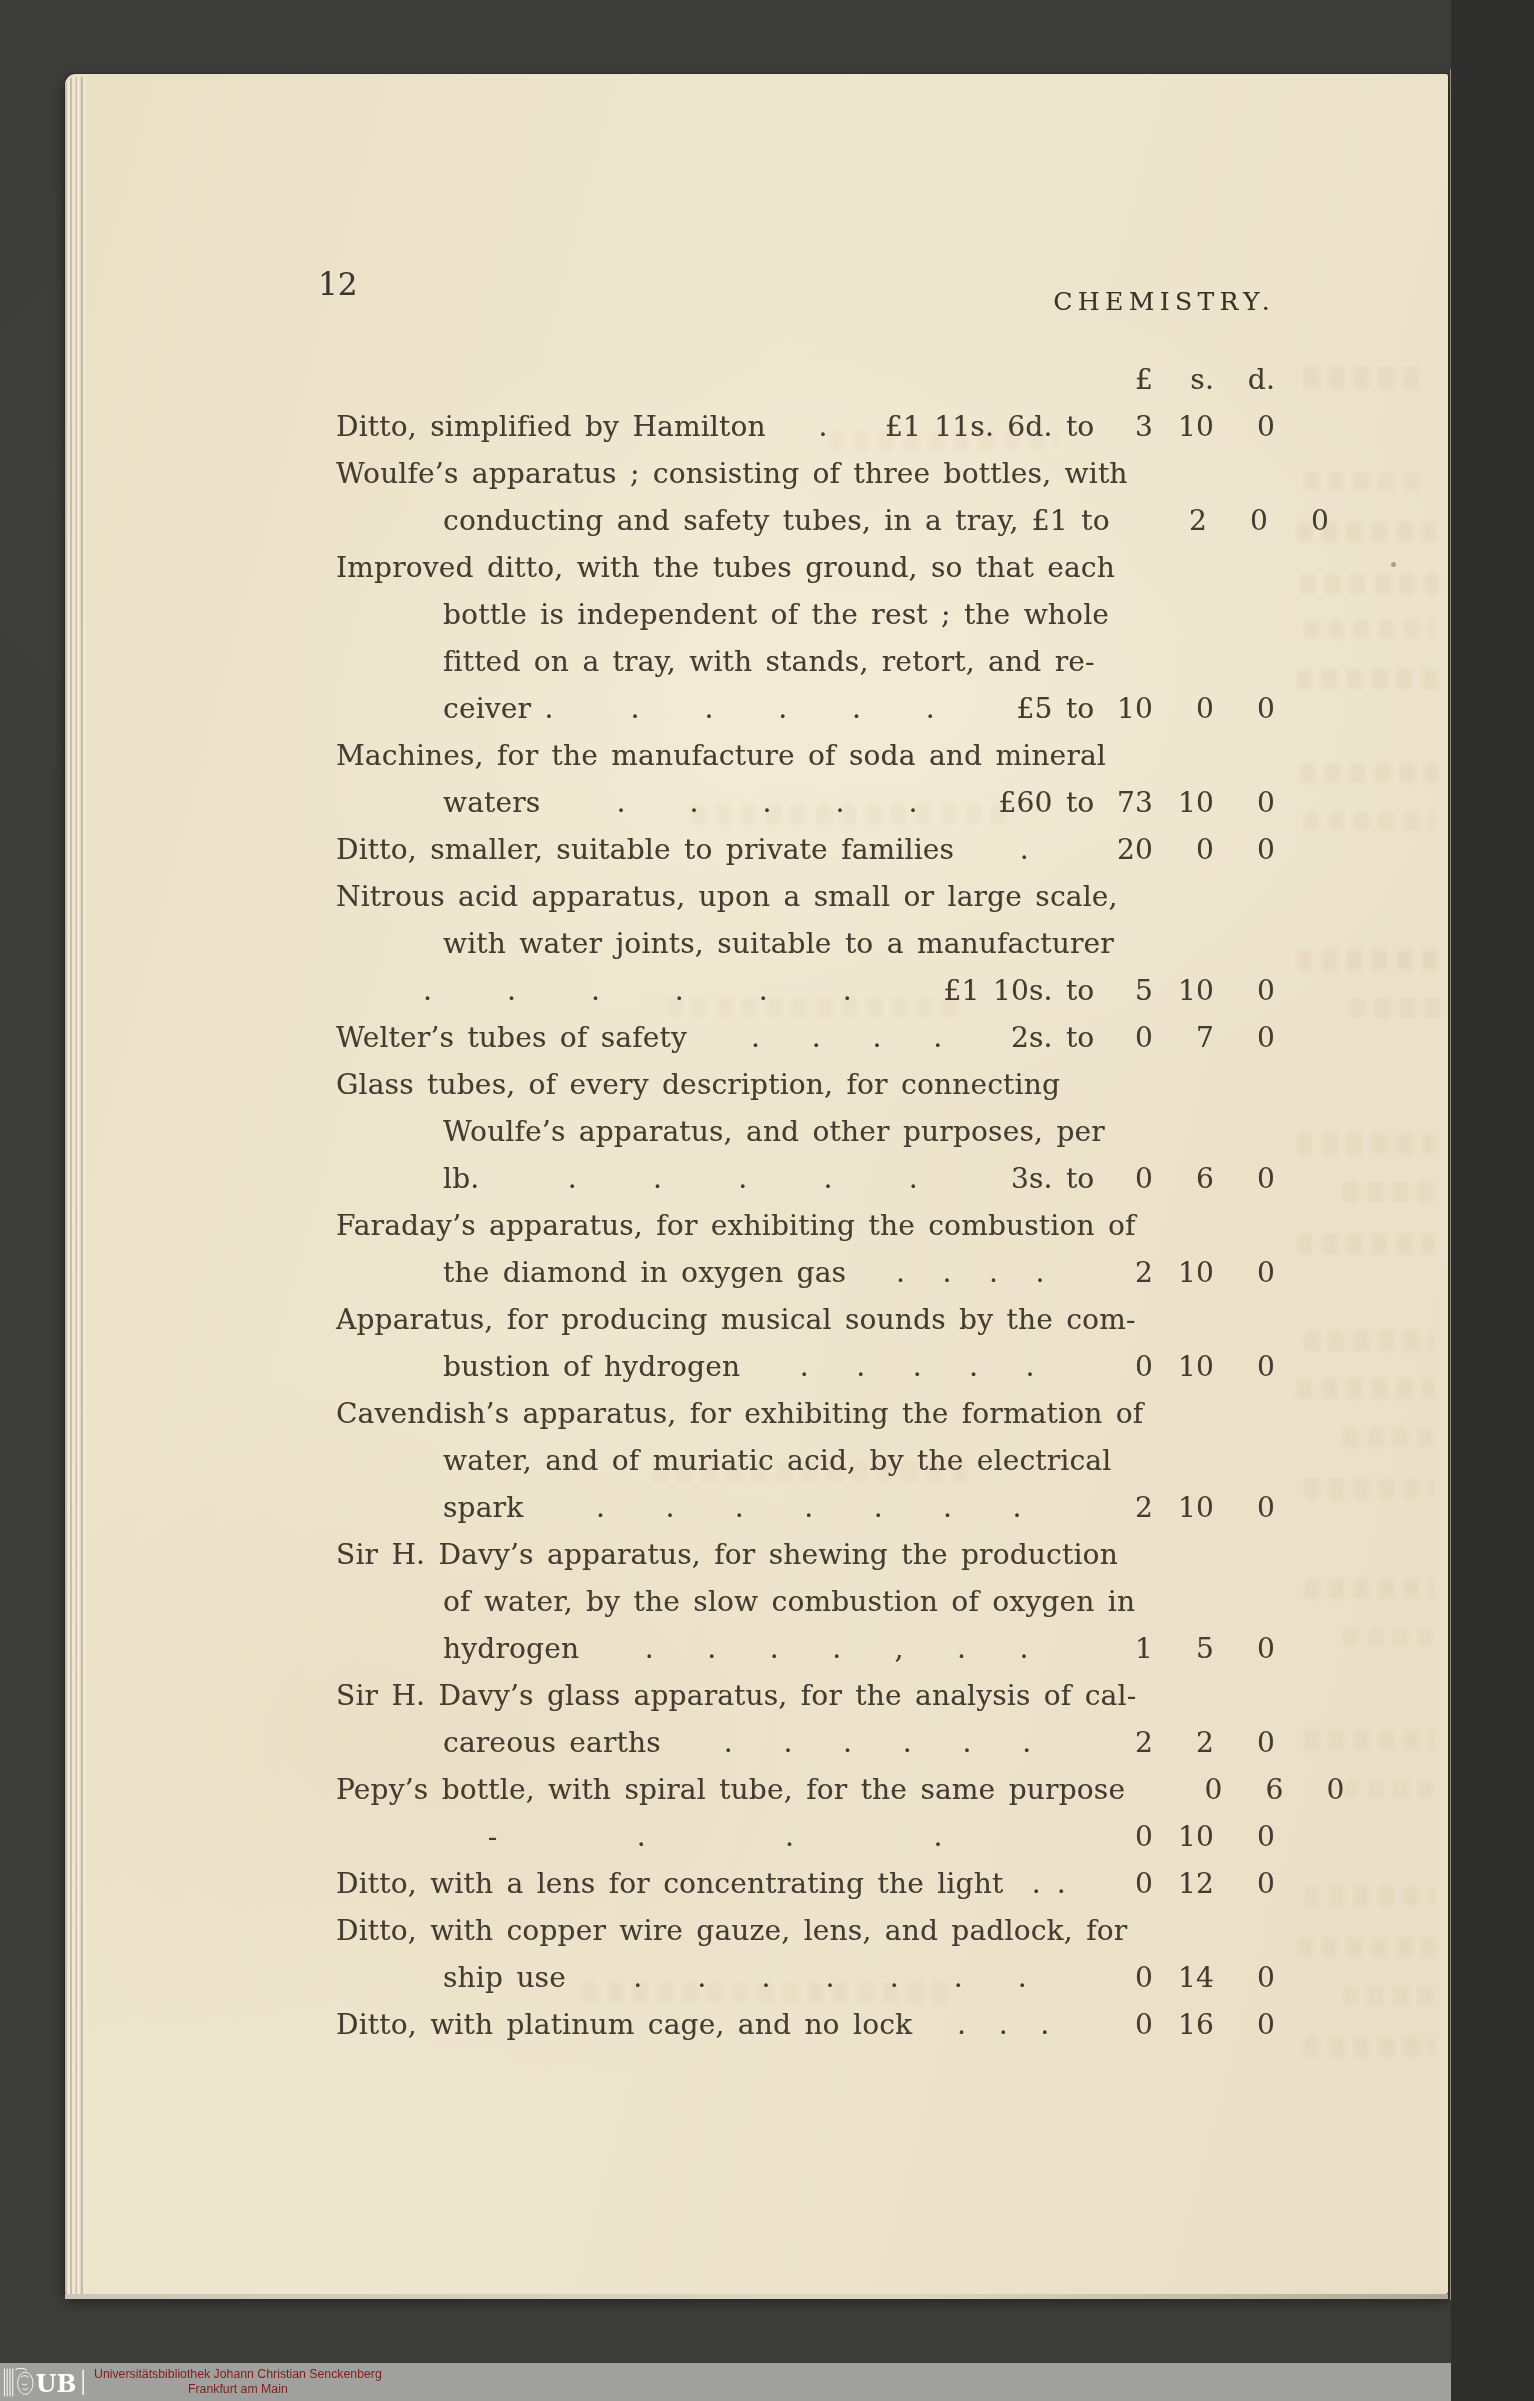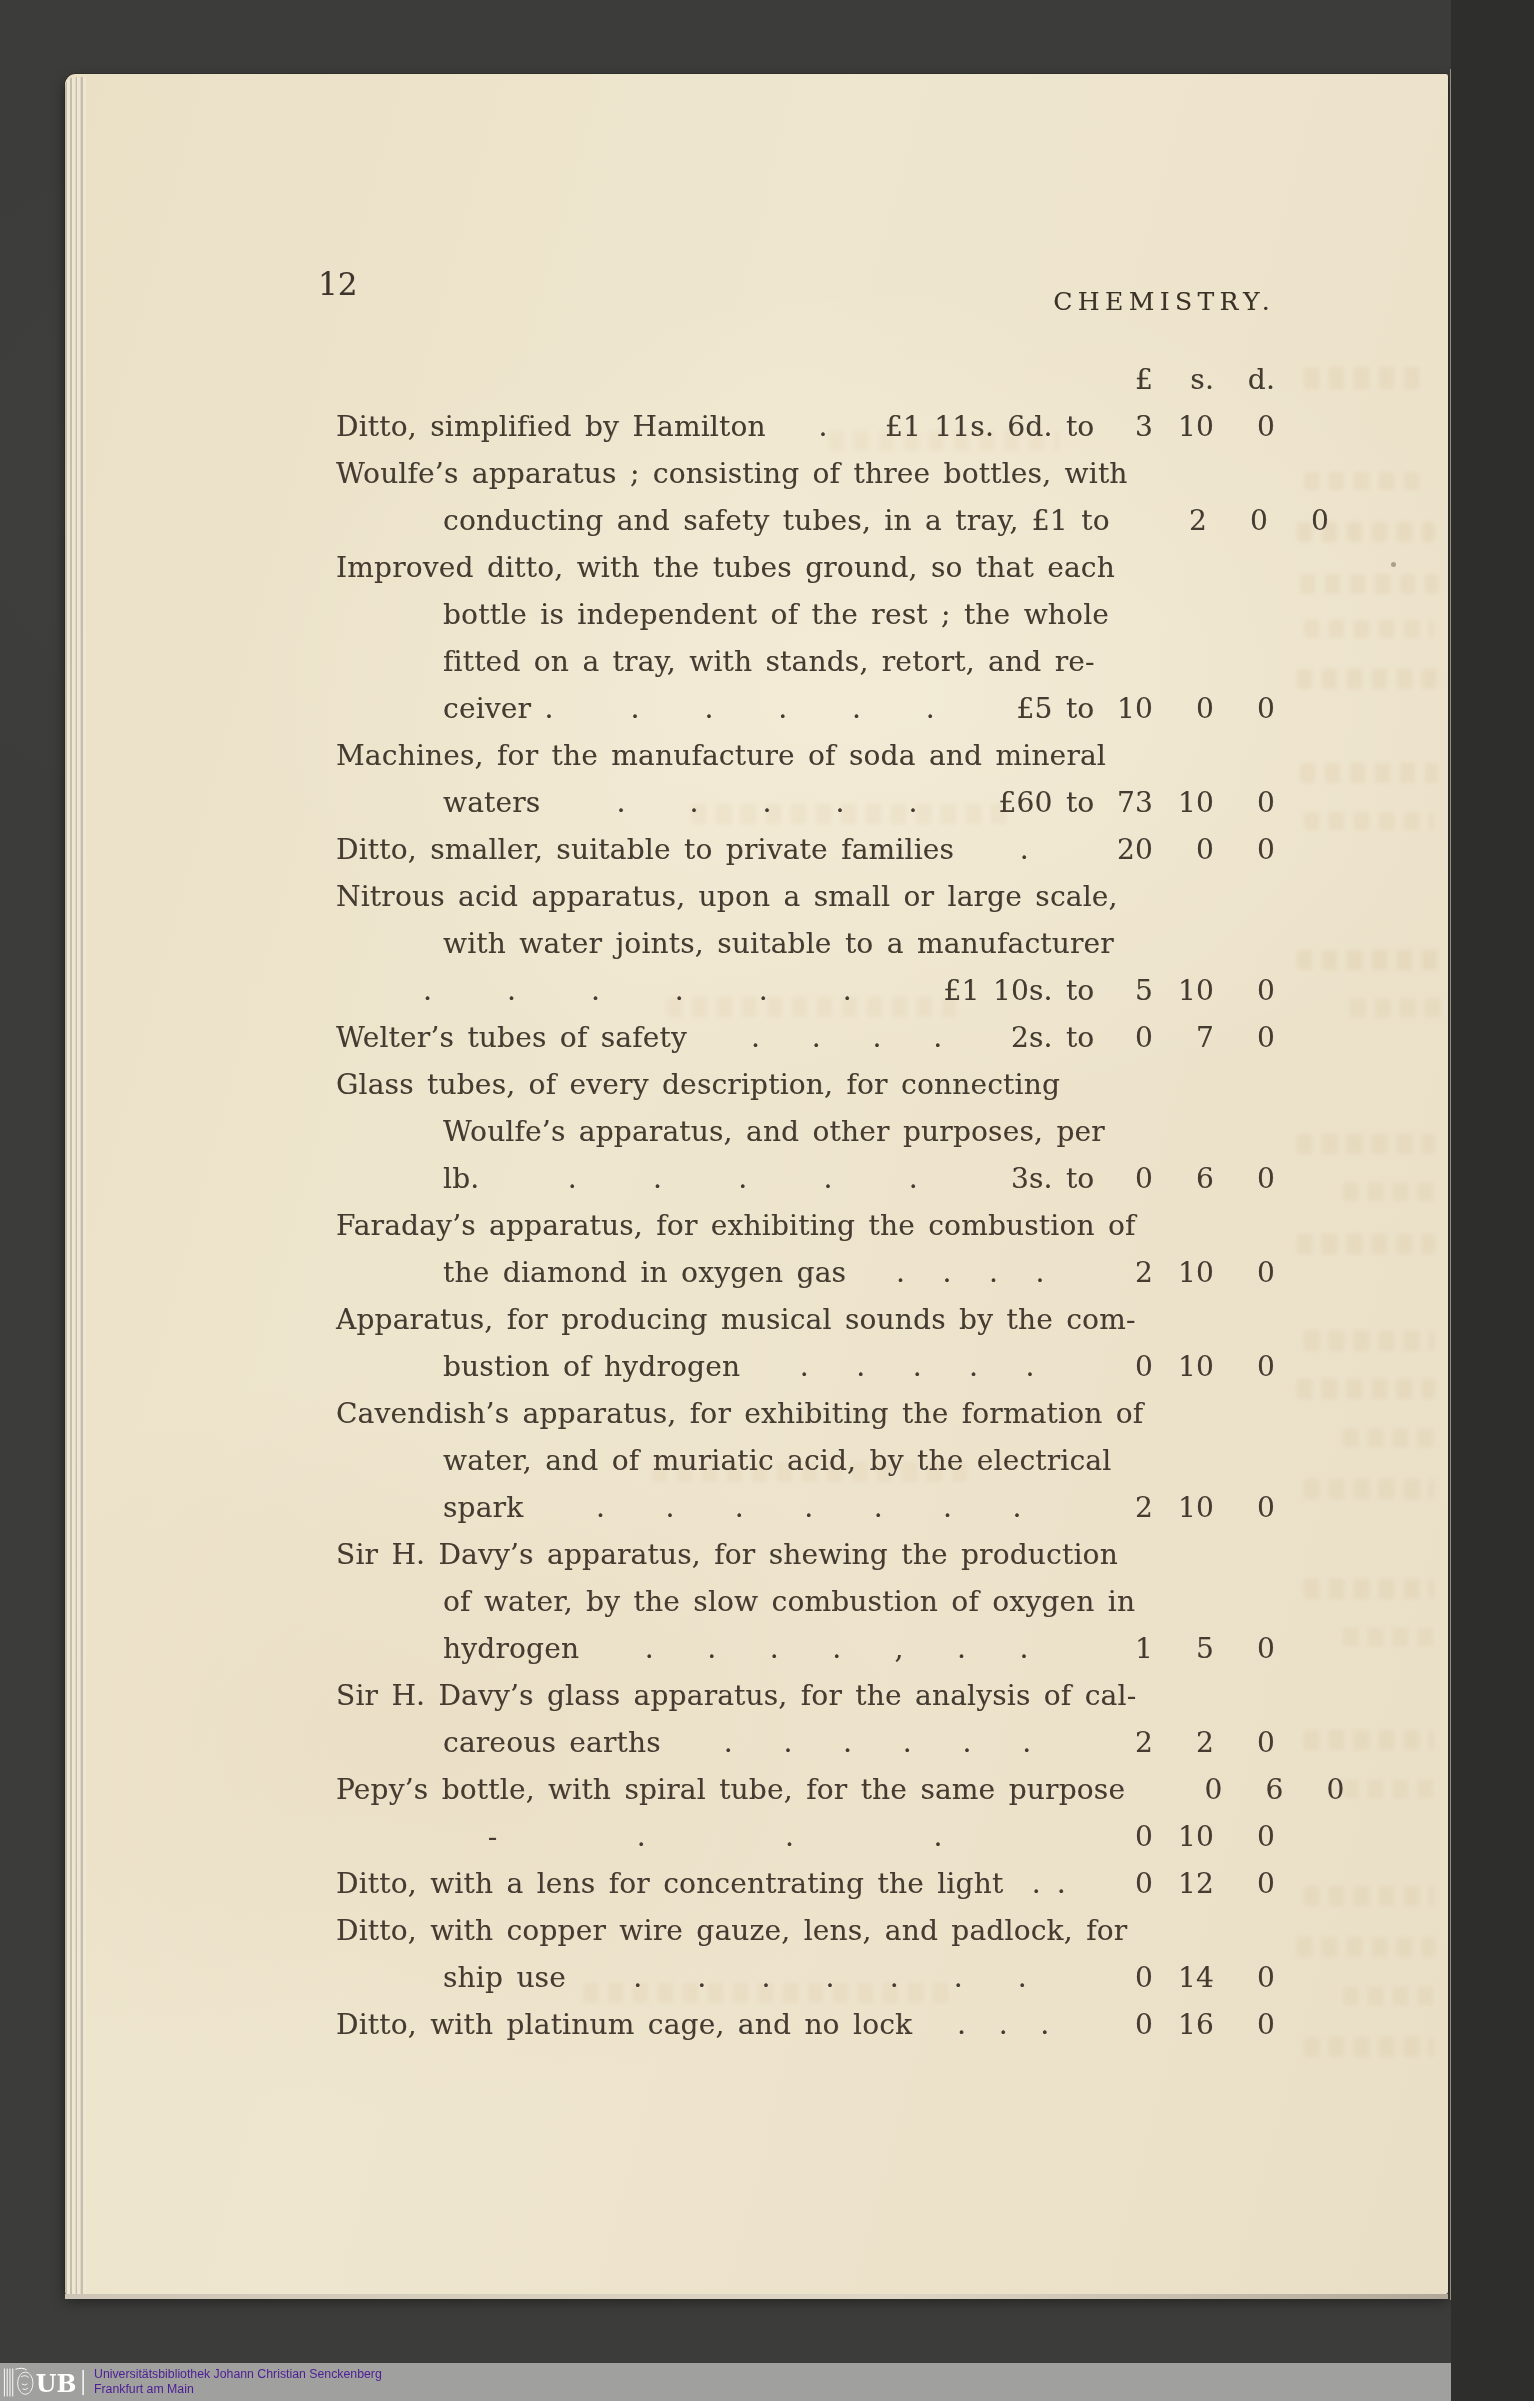--- a/index.html
+++ b/index.html
@@ -71,21 +71,21 @@
     position:absolute; border-radius:3.8px; filter:blur(1.9px); z-index:4;
     background:repeating-linear-gradient(90deg, rgba(164,120,52,.55) 0 15.3px, rgba(164,120,52,0) 15.3px 25px);
   }
   
   .footer {
     position:absolute; left:0; right:0; top:2363px; height:38px;
     background:#a0a09e; z-index:10;
     font-family:"Liberation Sans", sans-serif;
   }
   .footer svg { position:absolute; left:3.1px; top:3.8px; }
-  .ftext { position:absolute; left:94px; top:3.8px; color:#4c1d95; font-size:12.3px; line-height:15.3px; }
+  .ftext { position:absolute; left:94px; top:3.8px; color:#7f1d1d; font-size:12.3px; line-height:15.3px;text-align:center; }
 </style>
 </head>
 <body>
 
 <div class="stage">
 
   <div class="page">
     <div class="pagenum">12</div>
     <div class="running-title">CHEMISTRY.</div>
 

